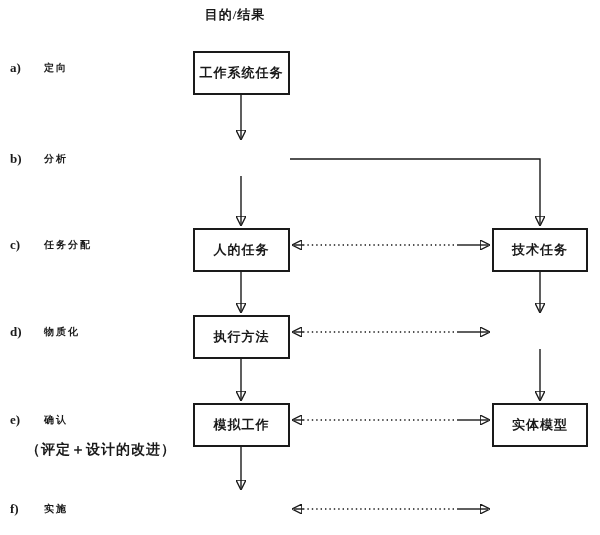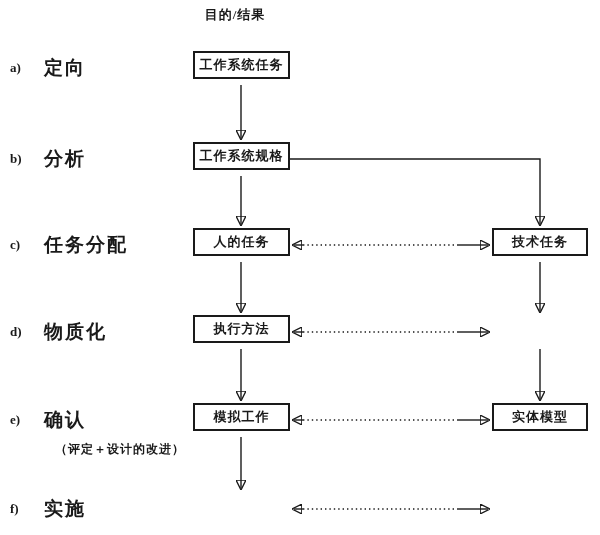--- a/index.html
+++ b/index.html
@@ -18,43 +18,43 @@
   }
   .lines{position:absolute;left:0;top:0;width:600px;height:535px;}
   .lines path{stroke:var(--ink);stroke-width:1.4;fill:none;}
   .lines path.dotted{stroke-dasharray:1.4,3;}
   .title{
     position:absolute;left:183px;top:6px;width:104px;
     text-align:center;font-size:13px;font-weight:bold;
     letter-spacing:1px;white-space:nowrap;
   }
   .box{
-    position:absolute;height:28px;box-sizing:border-box;
+    position:absolute;height:44px;box-sizing:border-box;
     border:2px solid var(--ink);background:var(--bg);
     display:flex;align-items:center;justify-content:center;
     font-size:13px;font-weight:bold;letter-spacing:1px;white-space:nowrap;
   }
   .box.center{left:193px;width:97px;}
   .box.right{left:492px;width:96px;text-align:right;}
   .row-a{top:51px;}  .row-b{top:142px;} .row-c{top:228px;}
   .row-d{top:315px;} .row-e{top:403px;} .row-f{top:492px;}
   .stage-label{
     position:absolute;left:10px;height:34px;
     display:flex;align-items:center;white-space:nowrap;
   }
   .stage-label .letter{
     display:inline-block;width:34px;
     font-size:13px;font-weight:bold;
   }
   .stage-label .stage{
-    font-size:19px;font-weight:bold;letter-spacing:2px;
+    font-size:10px;font-weight:bold;letter-spacing:2px;
   }
   .stage-note{
-    position:absolute;left:55px;top:441px;
-    font-size:12px;font-weight:bold;letter-spacing:1px;white-space:nowrap;
+    position:absolute;left:26px;top:441px;
+    font-size:14px;font-weight:bold;letter-spacing:1px;white-space:nowrap;
   }
 </style>
 </head>
 <body>
 
 <div class="canvas">
 
   <svg class="lines" viewBox="0 0 600 535" xmlns="http://www.w3.org/2000/svg">
     <defs>
       <marker id="arrh" viewBox="0 0 10 10" refX="8" refY="5" markerWidth="7" markerHeight="7" orient="auto-start-reverse">
@@ -117,21 +117,20 @@
     <span class="letter">e)</span>
     <span class="stage">确认</span>
   </div>
   <div class="stage-note">（评定＋设计的改进）</div>
   <div class="stage-label row-f">
     <span class="letter">f)</span>
     <span class="stage">实施</span>
   </div>
 
   <div class="box center row-a">工作系统任务</div>
-  <div class="box center row-b">工作系统规格</div>
   <div class="box center row-c">人的任务</div>
   <div class="box center row-d">执行方法</div>
   <div class="box center row-e">模拟工作</div>
 
   <div class="box right row-c">技术任务</div>
   <div class="box right row-e">实体模型</div>
 
 </div>
 
 </body></html>

